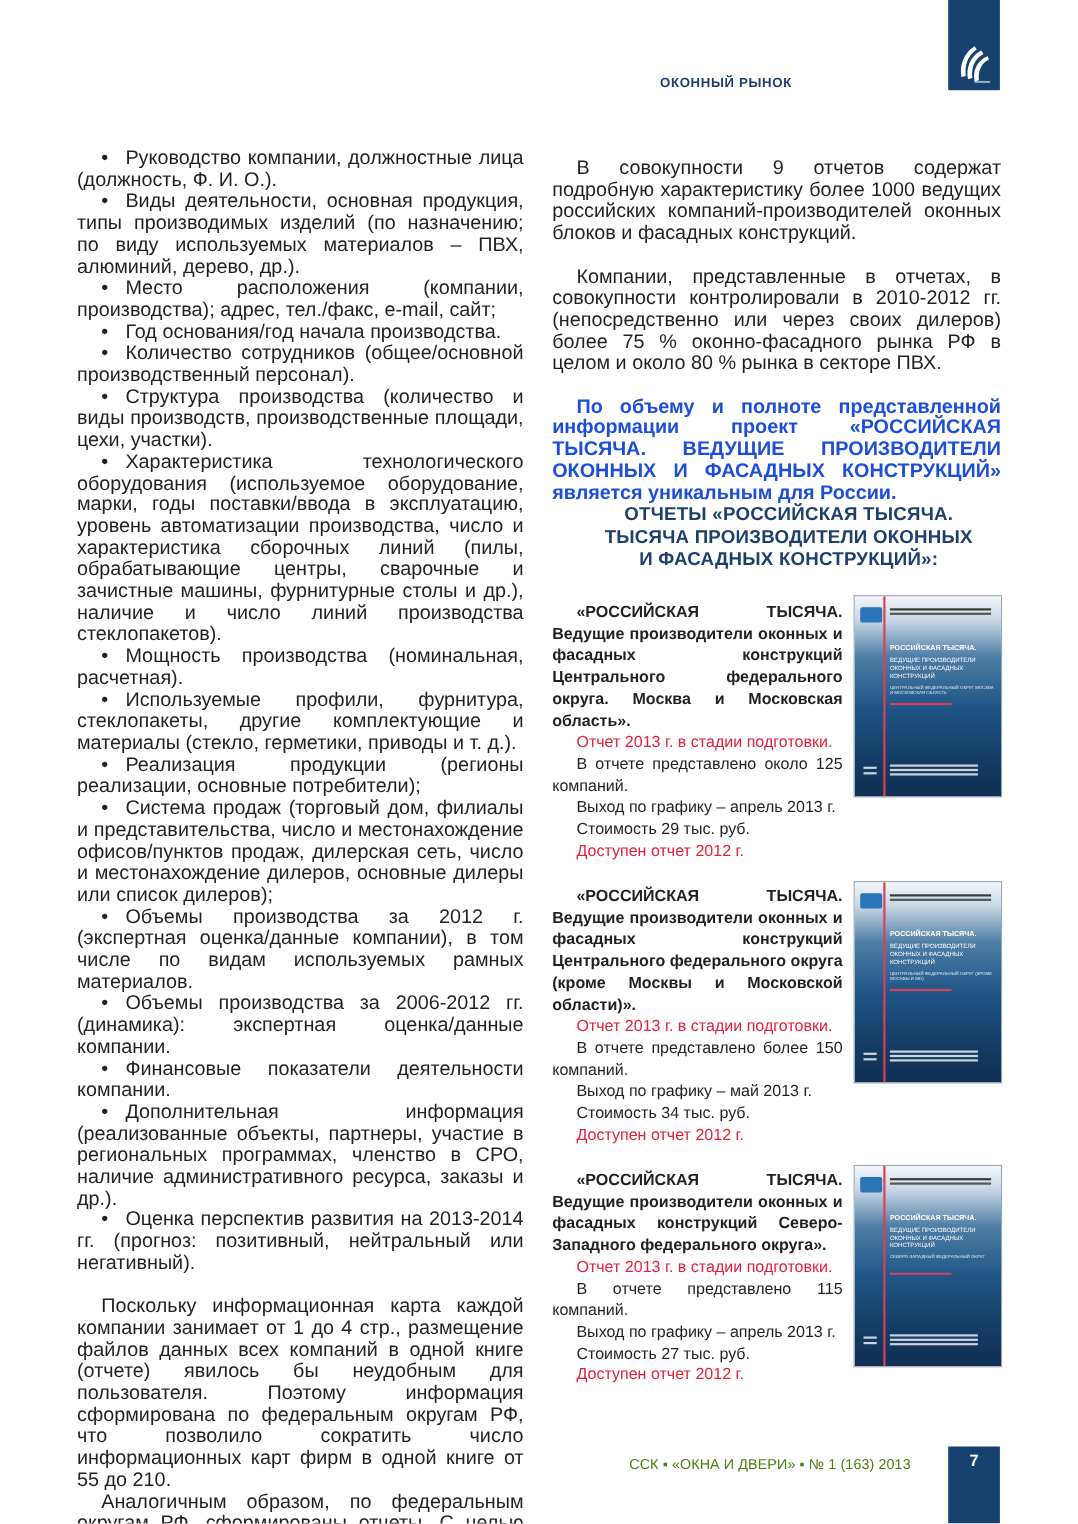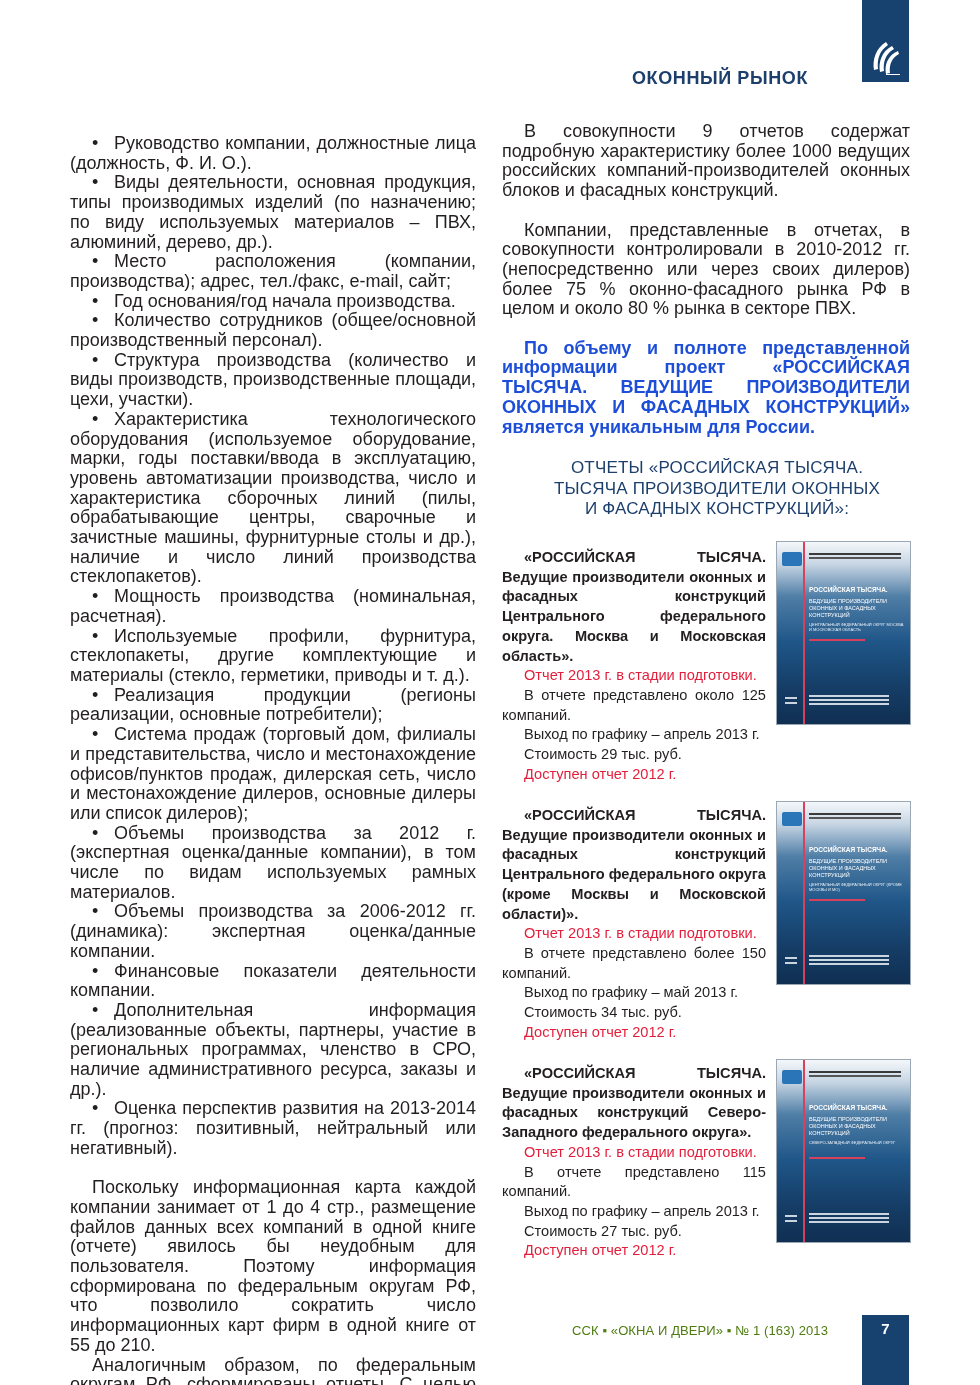--- a/index.html
+++ b/index.html
@@ -3,37 +3,37 @@
 <meta charset="utf-8">
 <style>
   html, body { margin: 0; padding: 0; background: #ffffff; }
   body { width: 980px; height: 1385px; position: relative; overflow: hidden;
          font-family: "Liberation Sans", sans-serif; color: #231f20; }
   .abs { position: absolute; }
 
   
   .brand-box { left: 862px; top: 0; width: 47px; height: 82px; background: #17416f; }
   .brand-box svg { position: absolute; left: 4px; top: 36px; }
-  .section-label { left: 600px; top: 68px; width: 240px; text-align: center;
-                   font-weight: bold; font-size: 18px; letter-spacing: 0.6px; color: #1d3f6c; }
+  .section-label { left: 600px; top: 68px; width: 240px; text-align: left;
+                   font-weight: bold; font-size: 12px; letter-spacing: 0.6px; color: #1d3f6c; }
 
   
   .col { font-size: 18px; line-height: 19.7px; text-align: justify; }
   .col-left { left: 70px; top: 134px; width: 406px; }
-  .col-right { left: 502px; top: 122px; width: 408px; }
+  .col-right { left: 502px; top: 143px; width: 408px; }
   .bul { text-indent: 22px; margin: 0; }
   .bul .dot { display: inline-block; width: 22px; text-indent: 0; }
   .para { text-indent: 22px; margin: 0; }
   .gap { height: 19.7px; }
   .red { color: #1d4ed8; }
   .bold { font-weight: bold; }
 
   
   .reports-heading { left: 502px; top: 458px; width: 430px; text-align: center;
-                     font-weight: normal; font-size: 17px; line-height: 20.5px;
+                     font-weight: bold; font-size: 17px; line-height: 20.5px;
                      color: #1d3f6c; letter-spacing: 0.2px; }
 
   
   .report { left: 502px; width: 264px; font-size: 14.6px; line-height: 19.7px; text-align: justify; }
   .report .title { font-weight: bold; text-indent: 22px; margin: 0; }
   .report .line { text-indent: 22px; margin: 0; }
   .report .line.red { color: #e31e3b; }
   .report .line.redbold { color: #e31e3b; font-weight: normal; }
 
   

